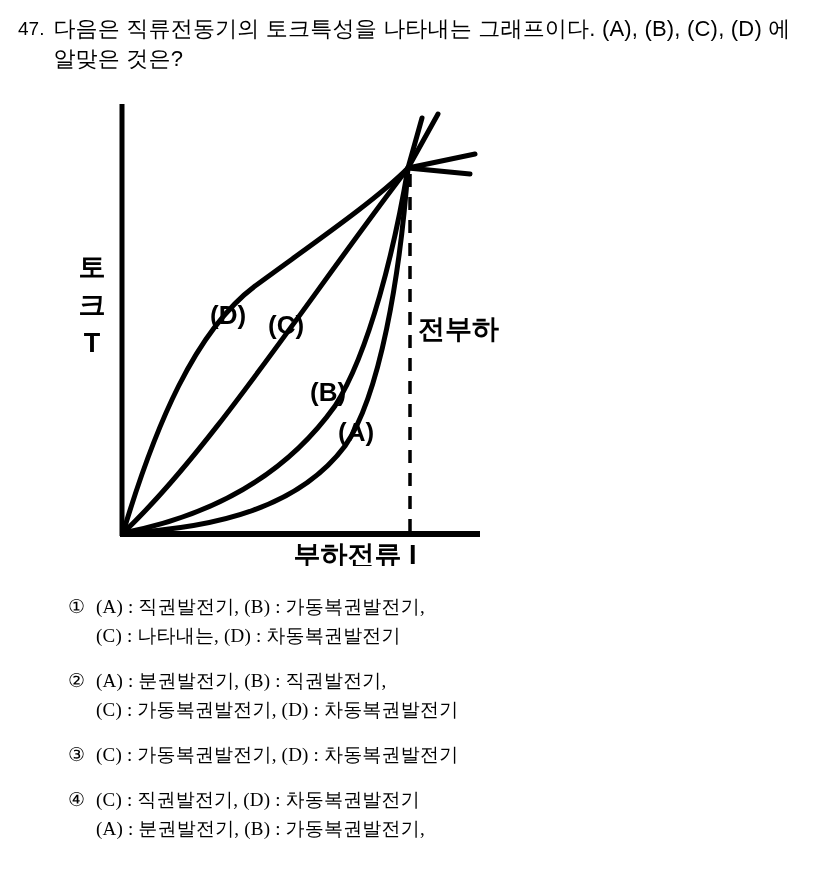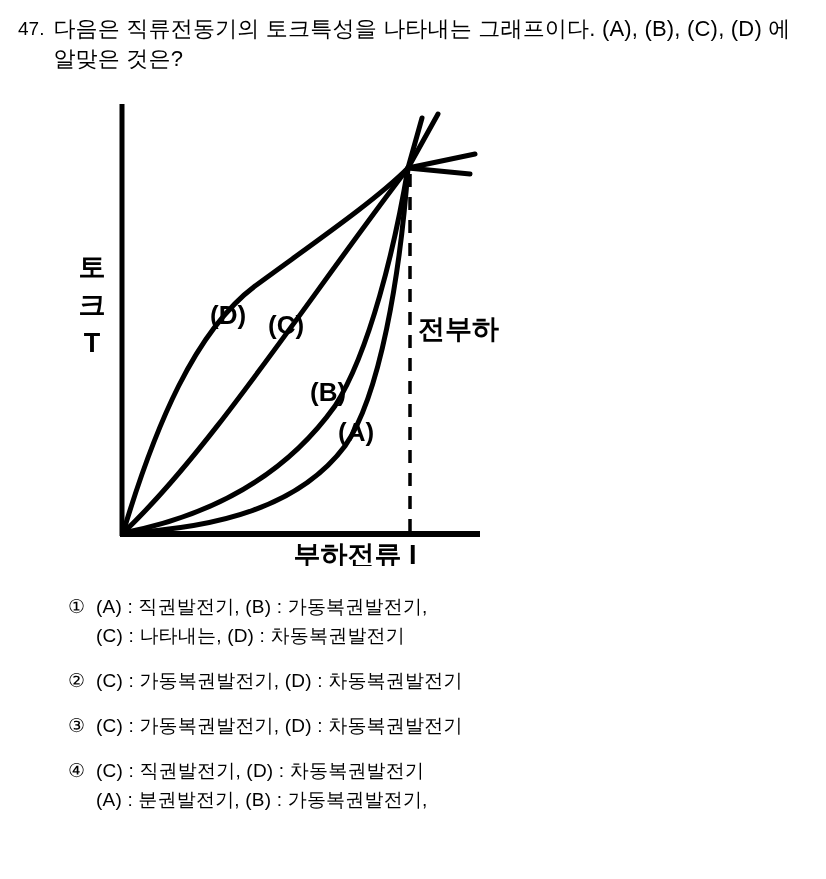--- a/index.html
+++ b/index.html
@@ -74,20 +74,21 @@
     width: 28px;
     flex: 0 0 28px;
   }
   .choice-body {
     font-size: 19px;
     line-height: 29px;
     letter-spacing: 0.2px;
   }
   .choice-line {
     white-space: nowrap;
+    font-family: Liberation Serif, serif;
   }
 </style>
 </head>
 <body>
 
 <div class="page">
 
   <div class="question">
     <div class="q-num">47.</div>
     <div class="q-text">다음은 직류전동기의 토크특성을 나타내는 그래프이다. (A), (B), (C), (D) 에 알맞은 것은?</div>
@@ -136,20 +137,21 @@
       <div class="choice-marker">①</div>
       <div class="choice-body">
         <div class="choice-line">(A) : 직권발전기, (B) : 가동복권발전기,</div>
         <div class="choice-line">(C) : 나타내는, (D) : 차동복권발전기</div>
       </div>
     </div>
 
     <div class="choice">
       <div class="choice-marker">②</div>
       <div class="choice-body">
+        <div class="choice-line">(A) : 분권발전기, (B) : 직권발전기,</div>
         <div class="choice-line">(C) : 가동복권발전기, (D) : 차동복권발전기</div>
       </div>
     </div>
 
     <div class="choice">
       <div class="choice-marker">③</div>
       <div class="choice-body">
         <div class="choice-line">(C) : 가동복권발전기, (D) : 차동복권발전기</div>
       </div>
     </div>

